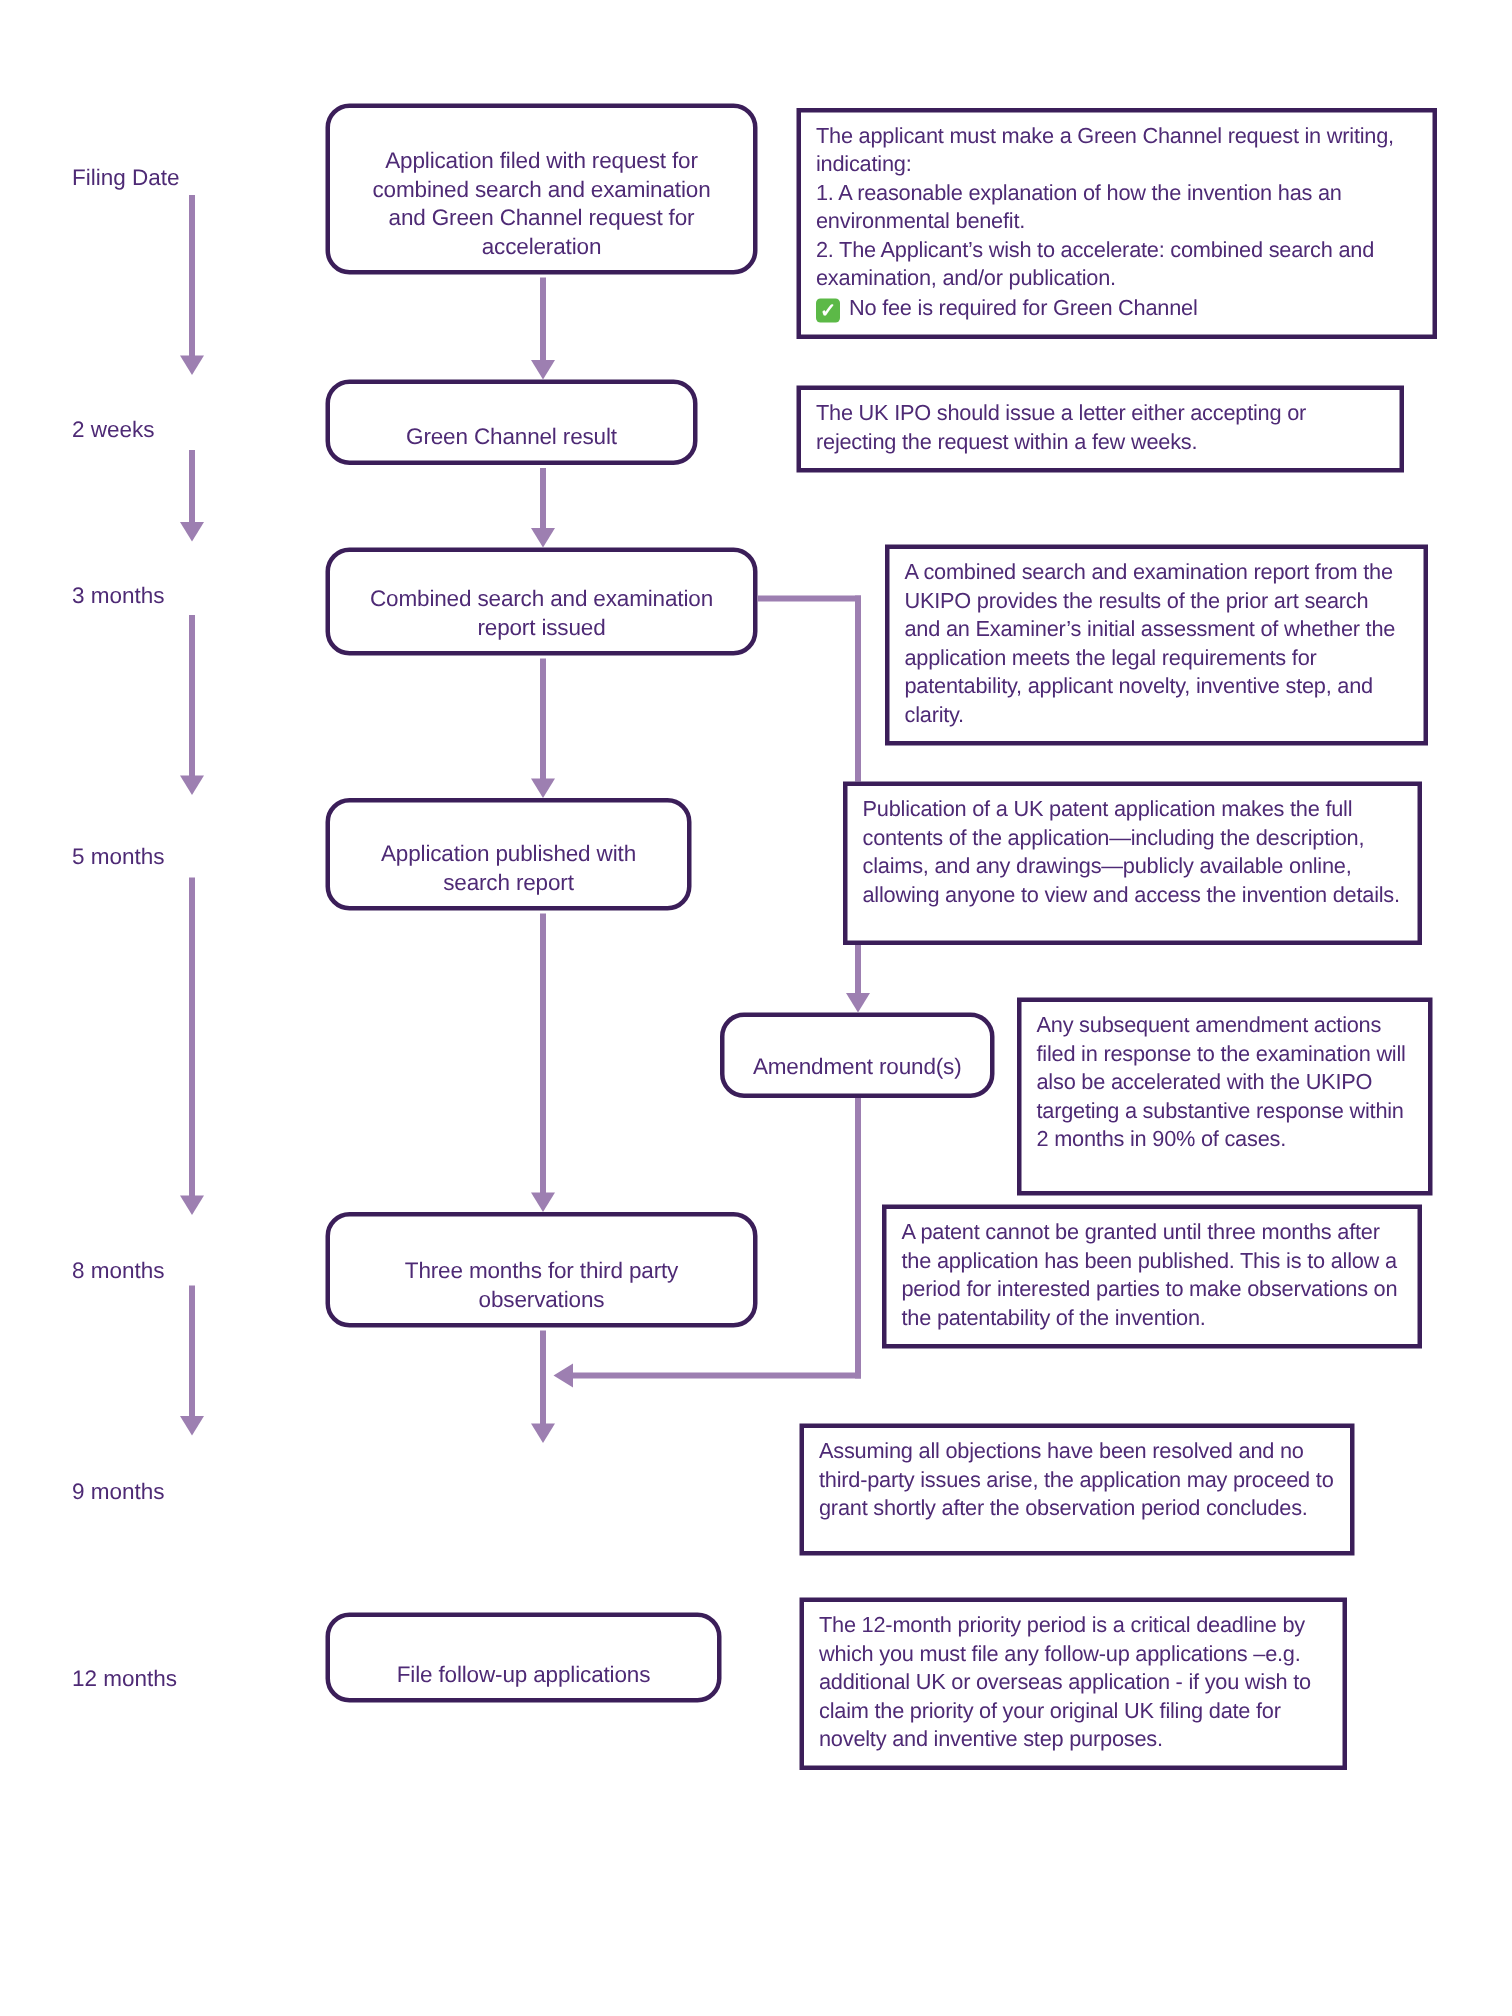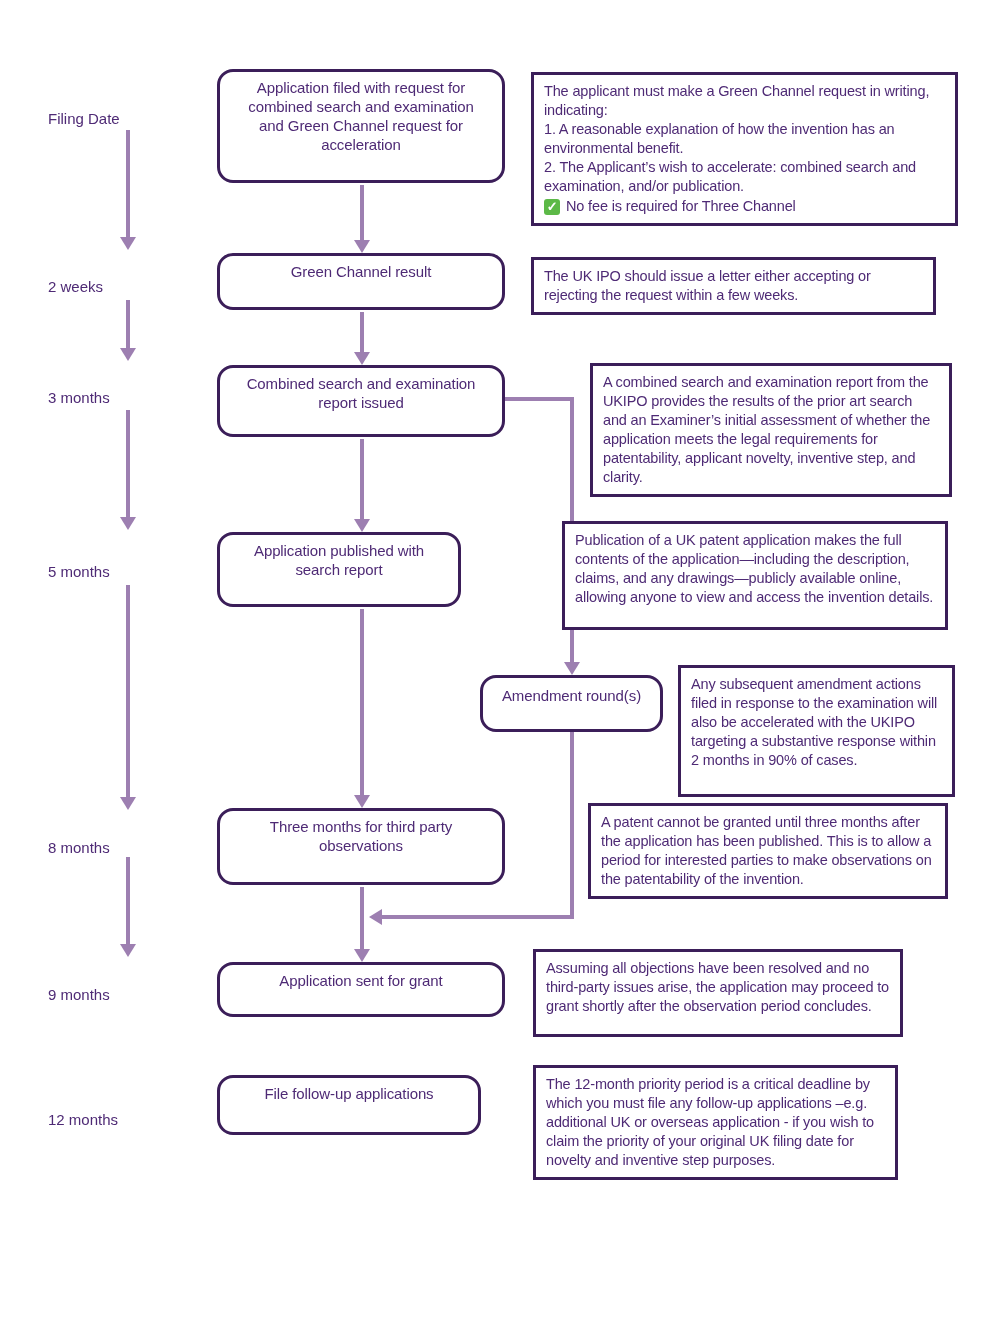--- a/index.html
+++ b/index.html
@@ -27,21 +27,21 @@
     border-top:13px solid var(--arrow);}
   
   .seg{position:absolute;background:var(--arrow);}
   .head-left{position:absolute;width:0;height:0;
     border-top:8px solid transparent;border-bottom:8px solid transparent;
     border-right:13px solid var(--arrow);}
   
   .flow-box{
     position:absolute;box-sizing:border-box;border:3px solid var(--border-dark);
     border-radius:16px;background:var(--background);
-    display:flex;align-items:flex-start;justify-content:center;text-align:center;
+    display:flex;align-items:flex-end;justify-content:center;text-align:center;
     padding:6px 14px;font-size:15px;line-height:19px;letter-spacing:-0.1px;color:var(--text);
   }
   
   .note-box{
     position:absolute;box-sizing:border-box;border:3px solid var(--border-dark);
     background:var(--background);padding:7px 10px;
     font-size:14.5px;line-height:19px;letter-spacing:-0.15px;color:var(--text);
   }
   .note-box .note-text{white-space:pre-line;}
   .check-line{display:flex;align-items:center;margin-top:1px;}
@@ -81,37 +81,34 @@
       <i class="head-down"></i>
     </div>
   <div class="v-arrow" style="left:120px;top:857px;height:100px">
       <i class="shaft"></i>
       <i class="head-down"></i>
     </div>
 
   <div class="flow-box" style="left:217px;top:69px;width:288px;height:114px">
     <span>Application filed with request for combined search and examination and Green Channel request for acceleration</span>
   </div>
-  <div class="flow-box" style="left:217px;top:253px;width:288px;height:57px">
+  <div class="flow-box" style="left:217px;top:253px;width:248px;height:57px">
     <span>Green Channel result</span>
   </div>
   <div class="flow-box" style="left:217px;top:365px;width:288px;height:72px">
     <span>Combined search and examination report issued</span>
   </div>
   <div class="flow-box" style="left:217px;top:532px;width:244px;height:75px">
     <span>Application published with search report</span>
   </div>
   <div class="flow-box" style="left:480px;top:675px;width:183px;height:57px;padding:8px 8px">
     <span>Amendment round(s)</span>
   </div>
   <div class="flow-box" style="left:217px;top:808px;width:288px;height:77px">
     <span>Three months for third party observations</span>
-  </div>
-  <div class="flow-box" style="left:217px;top:962px;width:288px;height:55px">
-    <span>Application sent for grant</span>
   </div>
   <div class="flow-box" style="left:217px;top:1075px;width:264px;height:60px">
     <span>File follow-up applications</span>
   </div>
 
   <div class="v-arrow" style="left:354px;top:185px;height:68px">
       <i class="shaft"></i>
       <i class="head-down"></i>
     </div>
   <div class="v-arrow" style="left:354px;top:312px;height:53px">
@@ -138,21 +135,21 @@
   <div class="seg" style="left:570px;top:732px;width:4px;height:187px"></div>
   <div class="seg" style="left:382px;top:915px;width:192px;height:4px"></div>
   <div class="head-left" style="left:369px;top:909px"></div>
 
   <div class="note-box" style="left:531px;top:72px;width:427px;min-height:143px">
     <span class="note-text">The applicant must make a Green Channel request in writing, indicating:
 1. A reasonable explanation of how the invention has  an environmental benefit.
 2. The Applicant’s wish to accelerate: combined search and examination, and/or publication.</span>
     <div class="check-line">
       <span class="check-icon">✓</span>
-      <span>No fee is required for Three Channel</span>
+      <span>No fee is required for Green Channel</span>
     </div>
   </div>
 
   <div class="note-box" style="left:531px;top:257px;width:405px;min-height:48px">
     <span class="note-text">The UK IPO should issue a letter either accepting or rejecting the request within a few weeks.</span>
   </div>
 
   <div class="note-box" style="left:590px;top:363px;width:362px;min-height:127px">
     <span class="note-text">A combined search and examination report from the UKIPO provides the results of the prior art search and an Examiner’s initial assessment of whether the application meets the legal requirements for patentability, applicant novelty, inventive step, and clarity.</span>
   </div>

